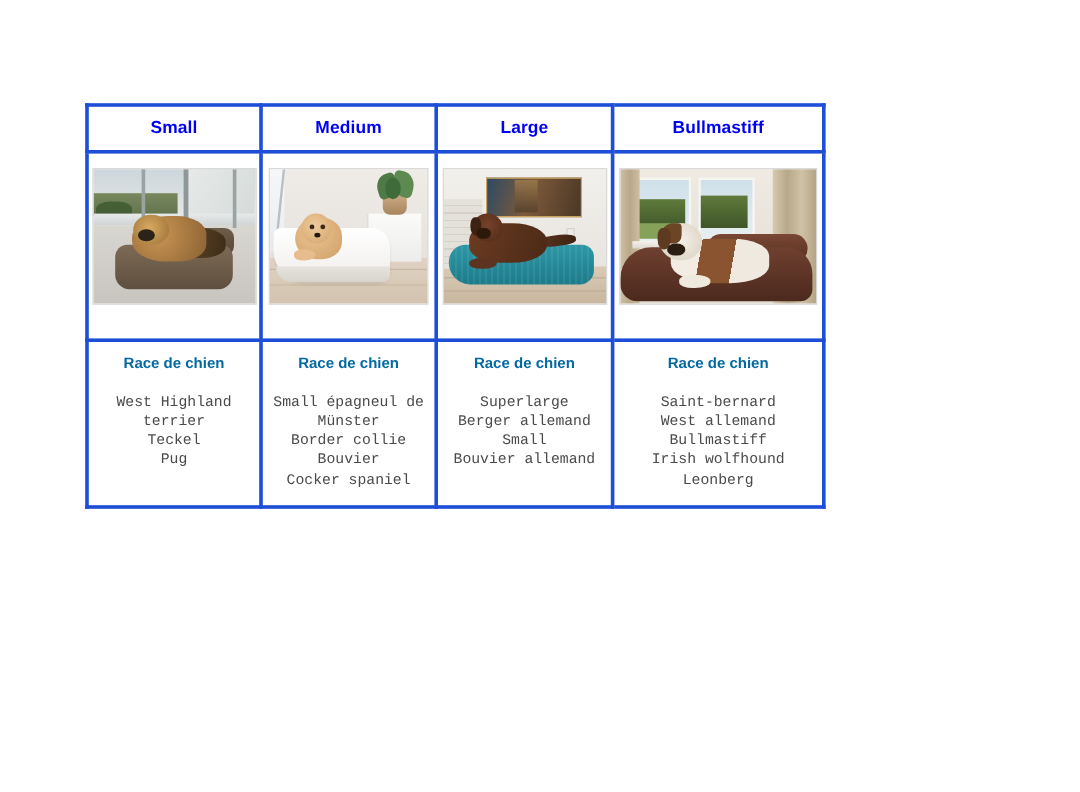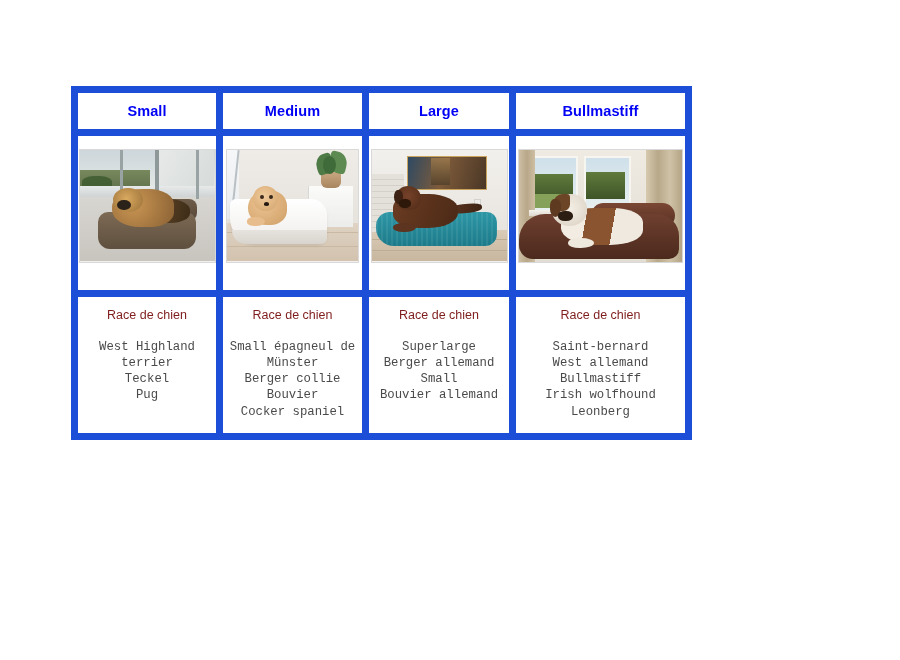--- a/index.html
+++ b/index.html
@@ -18,21 +18,21 @@
   .size-table {
     position: absolute;
     left: 71px;
     top: 86px;
     width: 614px;
     border-collapse: collapse;
     table-layout: fixed;
   }
 
   .size-table td {
-    border: 7px solid #1d4ed8;
+    border: 3px solid #1d4ed8;
     vertical-align: middle;
     padding: 0;
   }
 
   .col-1 { width: 145px; }
   .col-2 { width: 146px; }
   .col-3 { width: 147px; }
   .col-4 { width: 176px; }
 
   
@@ -84,22 +84,22 @@
 
   
   .breed-row td {
     height: 124px;
     text-align: center;
     vertical-align: top;
     padding-top: 12px;
   }
   .breed-title {
     font-size: 12.5px;
-    font-weight: normal;
-    color: #7f1d1d;
+    font-weight: bold;
+    color: #0369a1;
     margin-bottom: 16px;
     line-height: 1.1;
   }
   .breed-list {
     font-size: 12.3px;
     color: #4a4a4a;
     line-height: 1.32;
   }
   .breed-item { white-space: normal; padding: 0 6px; font-family: Liberation Mono, monospace; }
 
@@ -390,21 +390,21 @@
       <div class="breed-list">
             <div class="breed-item">West Highland terrier</div>
             <div class="breed-item">Teckel</div>
             <div class="breed-item">Pug</div>
           </div>
     </td>
     <td>
       <div class="breed-title">Race de chien</div>
       <div class="breed-list">
             <div class="breed-item">Small épagneul de Münster</div>
-            <div class="breed-item">Berger collie</div>
+            <div class="breed-item">Border collie</div>
             <div class="breed-item">Bouvier</div>
             <div class="breed-item">Cocker spaniel</div>
           </div>
     </td>
     <td>
       <div class="breed-title">Race de chien</div>
       <div class="breed-list">
             <div class="breed-item">Superlarge</div>
             <div class="breed-item">Berger allemand</div>
             <div class="breed-item">Small</div>

